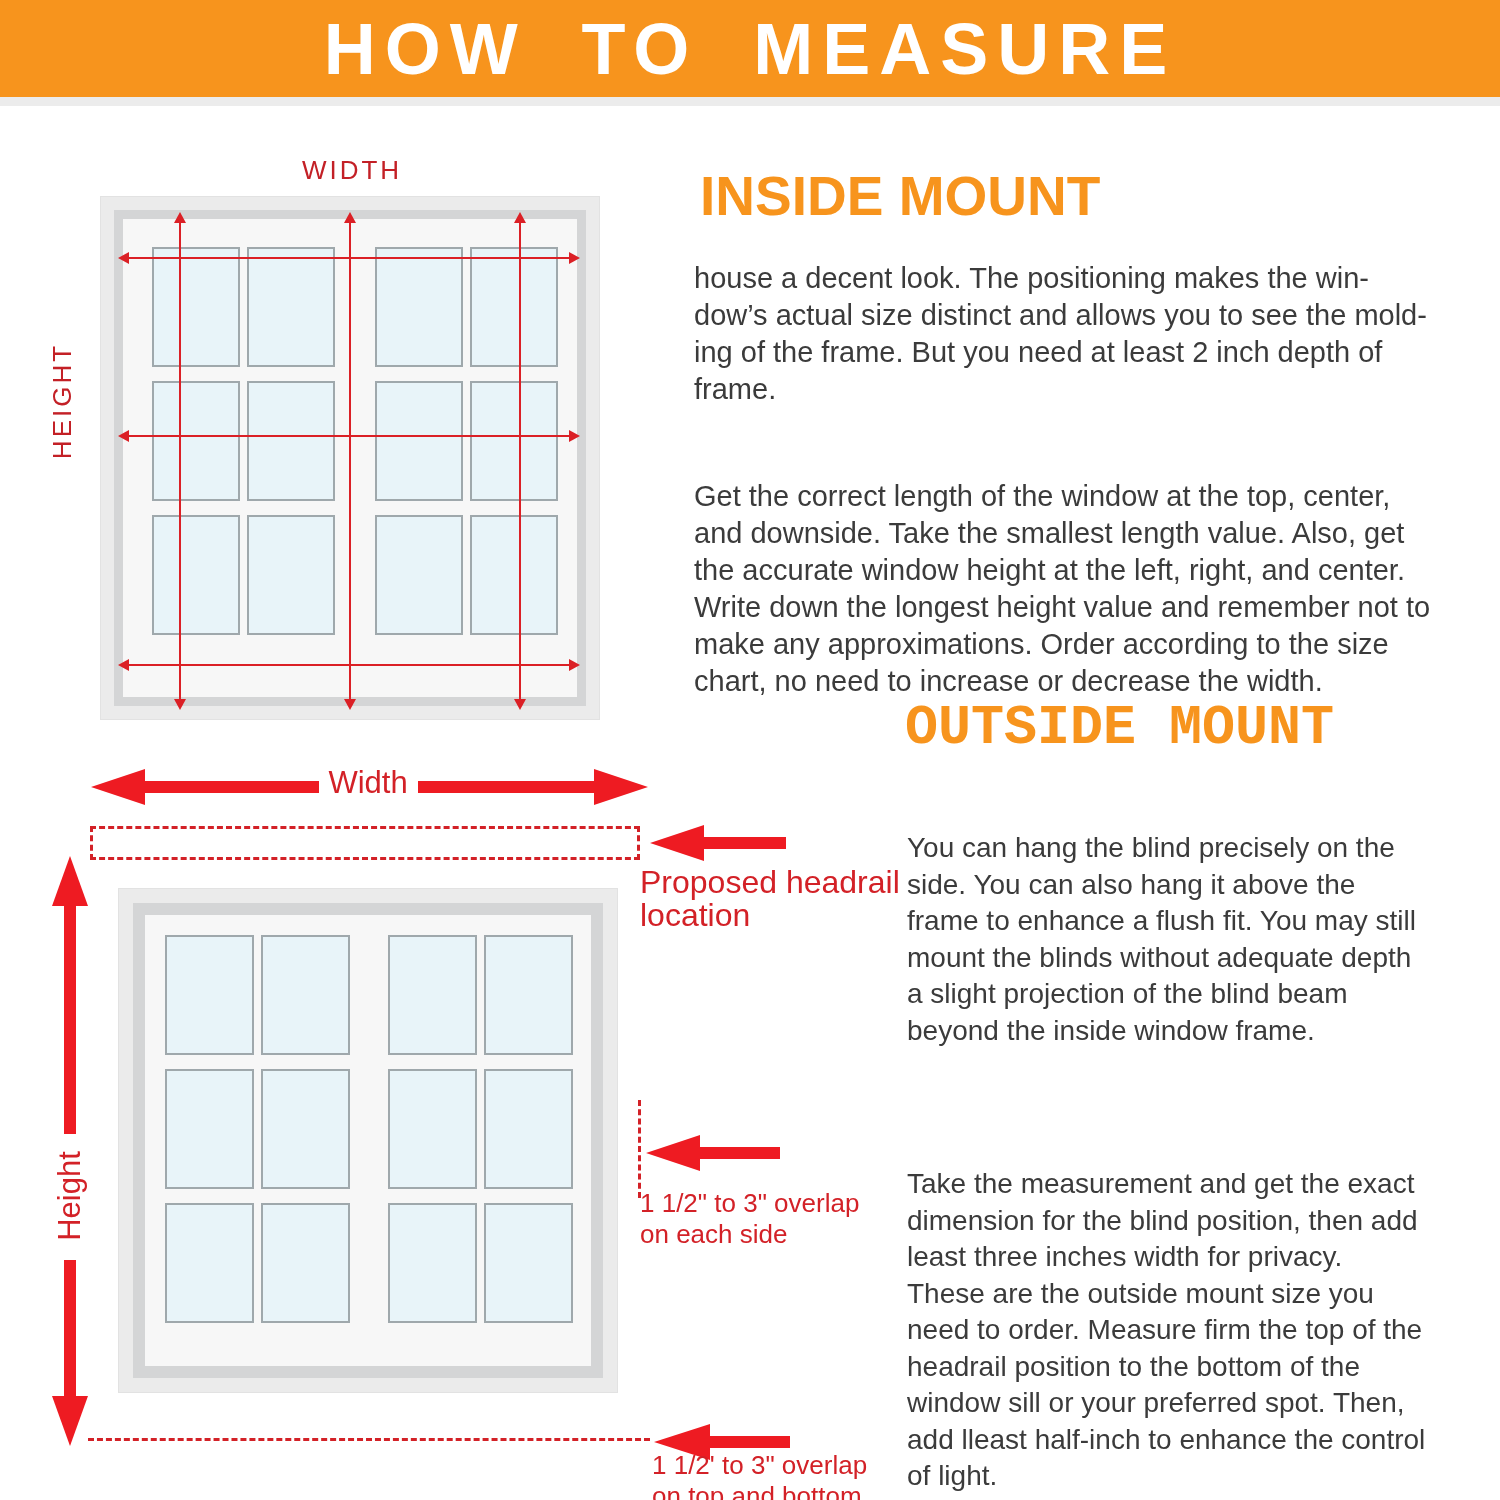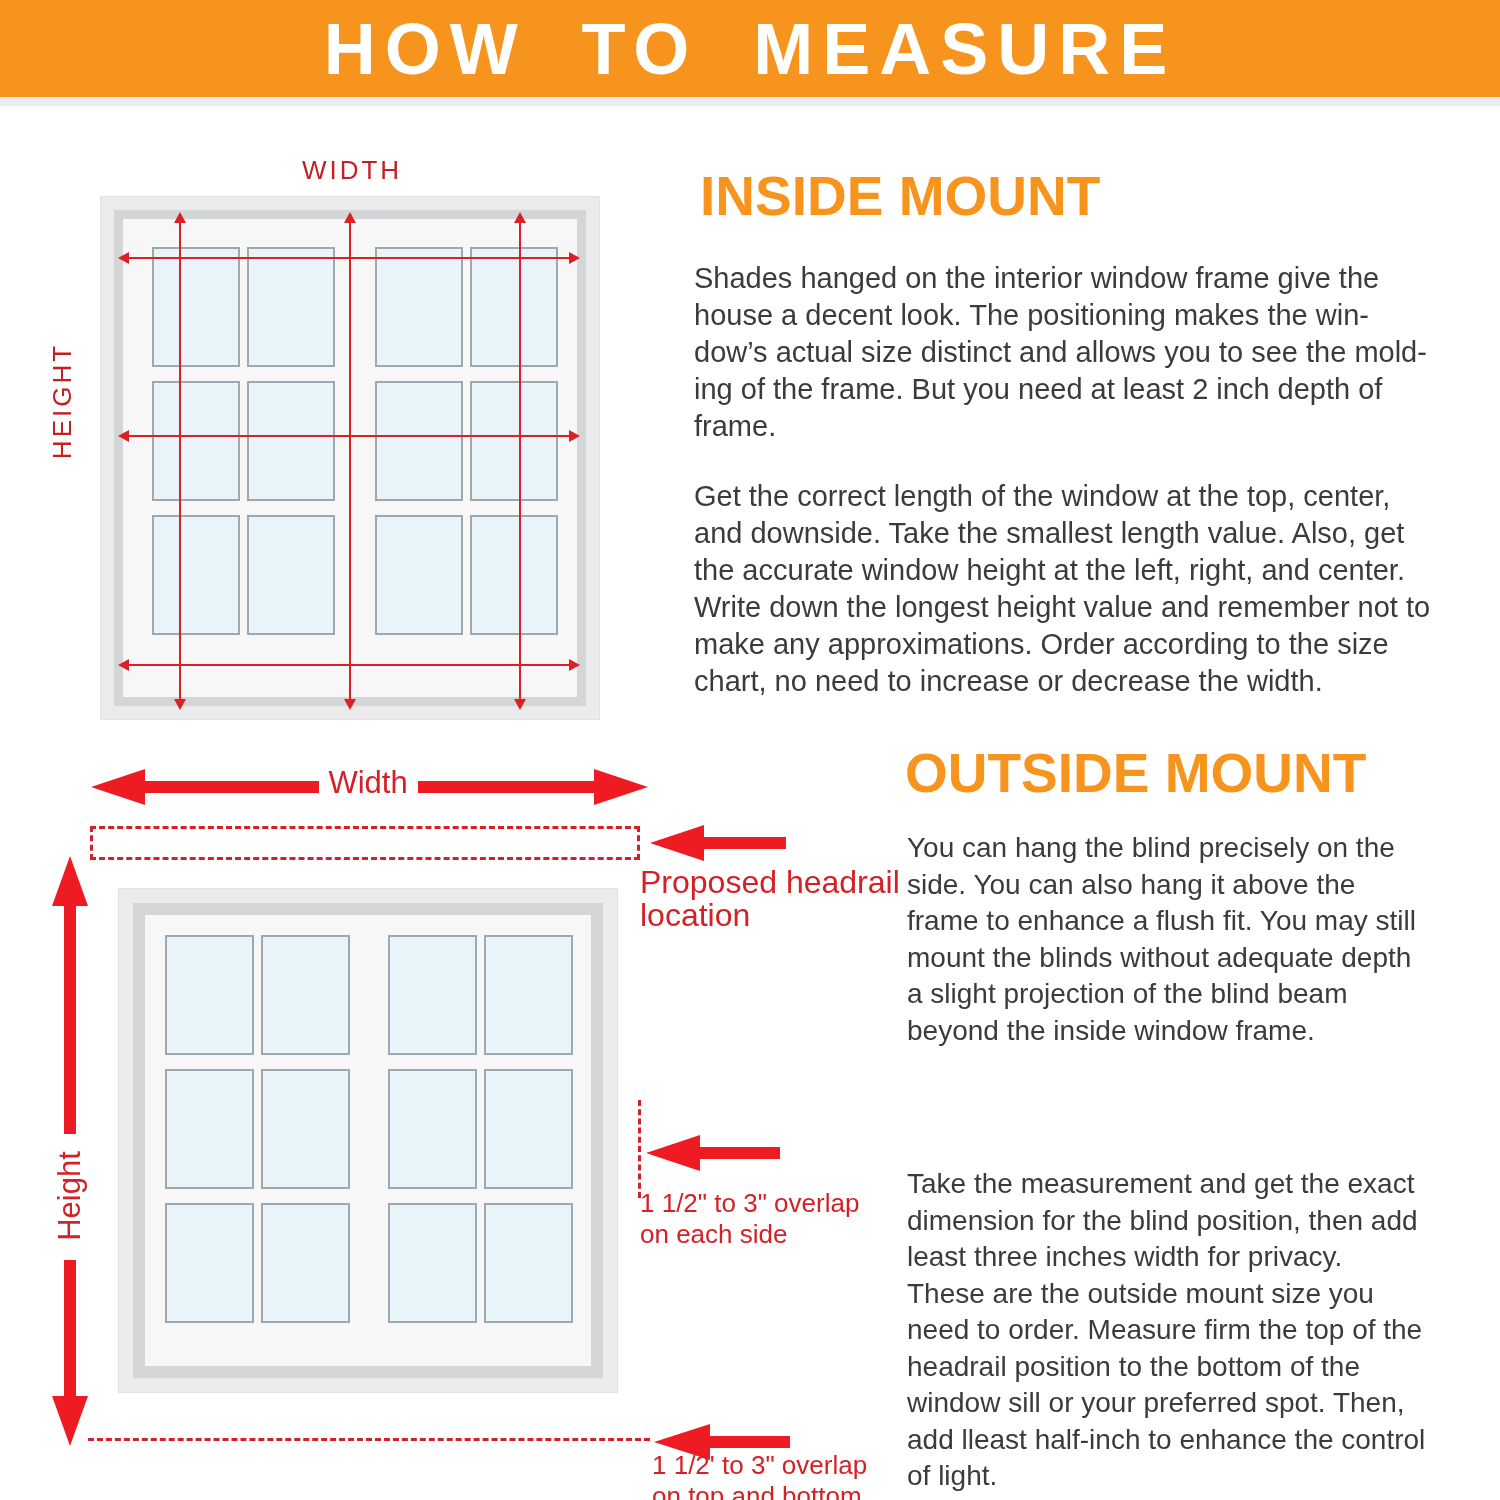--- a/index.html
+++ b/index.html
@@ -167,36 +167,35 @@
   <div class="dash-hline" style="left:88px;top:1438px;width:562px;"></div>
   <div class="thead-left" style="left:654px;top:1424px;border-right-width:56px;"></div>
   <div class="tbody" style="left:710px;top:1436px;width:80px;height:12px;"></div>
   <div class="red-note" style="left:652px;top:1450px;">
       <div class="tline">1 1/2' to 3" overlap</div>
       <div class="tline">on top and bottom</div>
     </div>
 
   <div class="mount-heading" style="left:700px;top:164px;width:760px;">INSIDE MOUNT</div>
   <div class="body-par ipar" style="left:694px;top:260px;">
-      <div class="tline">Shades hanged on the interior window frame give the</div>
       <div class="tline">house a decent look. The positioning makes the win-</div>
       <div class="tline">dow’s actual size distinct and allows you to see the mold-</div>
       <div class="tline">ing of the frame. But you need at least 2 inch depth of</div>
       <div class="tline">frame.</div>
     </div>
   <div class="body-par ipar" style="left:694px;top:478px;">
       <div class="tline">Get the correct length of the window at the top, center,</div>
       <div class="tline">and downside. Take the smallest length value. Also, get</div>
       <div class="tline">the accurate window height at the left, right, and center.</div>
       <div class="tline">Write down the longest height value and remember not to</div>
       <div class="tline">make any approximations. Order according to the size</div>
       <div class="tline">chart, no need to increase or decrease the width.</div>
     </div>
 
-  <div class="mount-heading" style="left:905px;top:741px;width:545px;">OUTSIDE MOUNT</div>
+  <div class="mount-heading" style="left:905px;top:697px;width:545px;font-family:Liberation Mono, monospace;">OUTSIDE MOUNT</div>
   <div class="body-par opar" style="left:907px;top:830px;">
       <div class="tline">You can hang the blind precisely on the</div>
       <div class="tline">side. You can also hang it above the</div>
       <div class="tline">frame to enhance a flush fit. You may still</div>
       <div class="tline">mount the blinds without adequate depth</div>
       <div class="tline">a slight projection of the blind beam</div>
       <div class="tline">beyond the inside window frame.</div>
     </div>
   <div class="body-par opar" style="left:907px;top:1166px;">
       <div class="tline">Take the measurement and get the exact</div>

